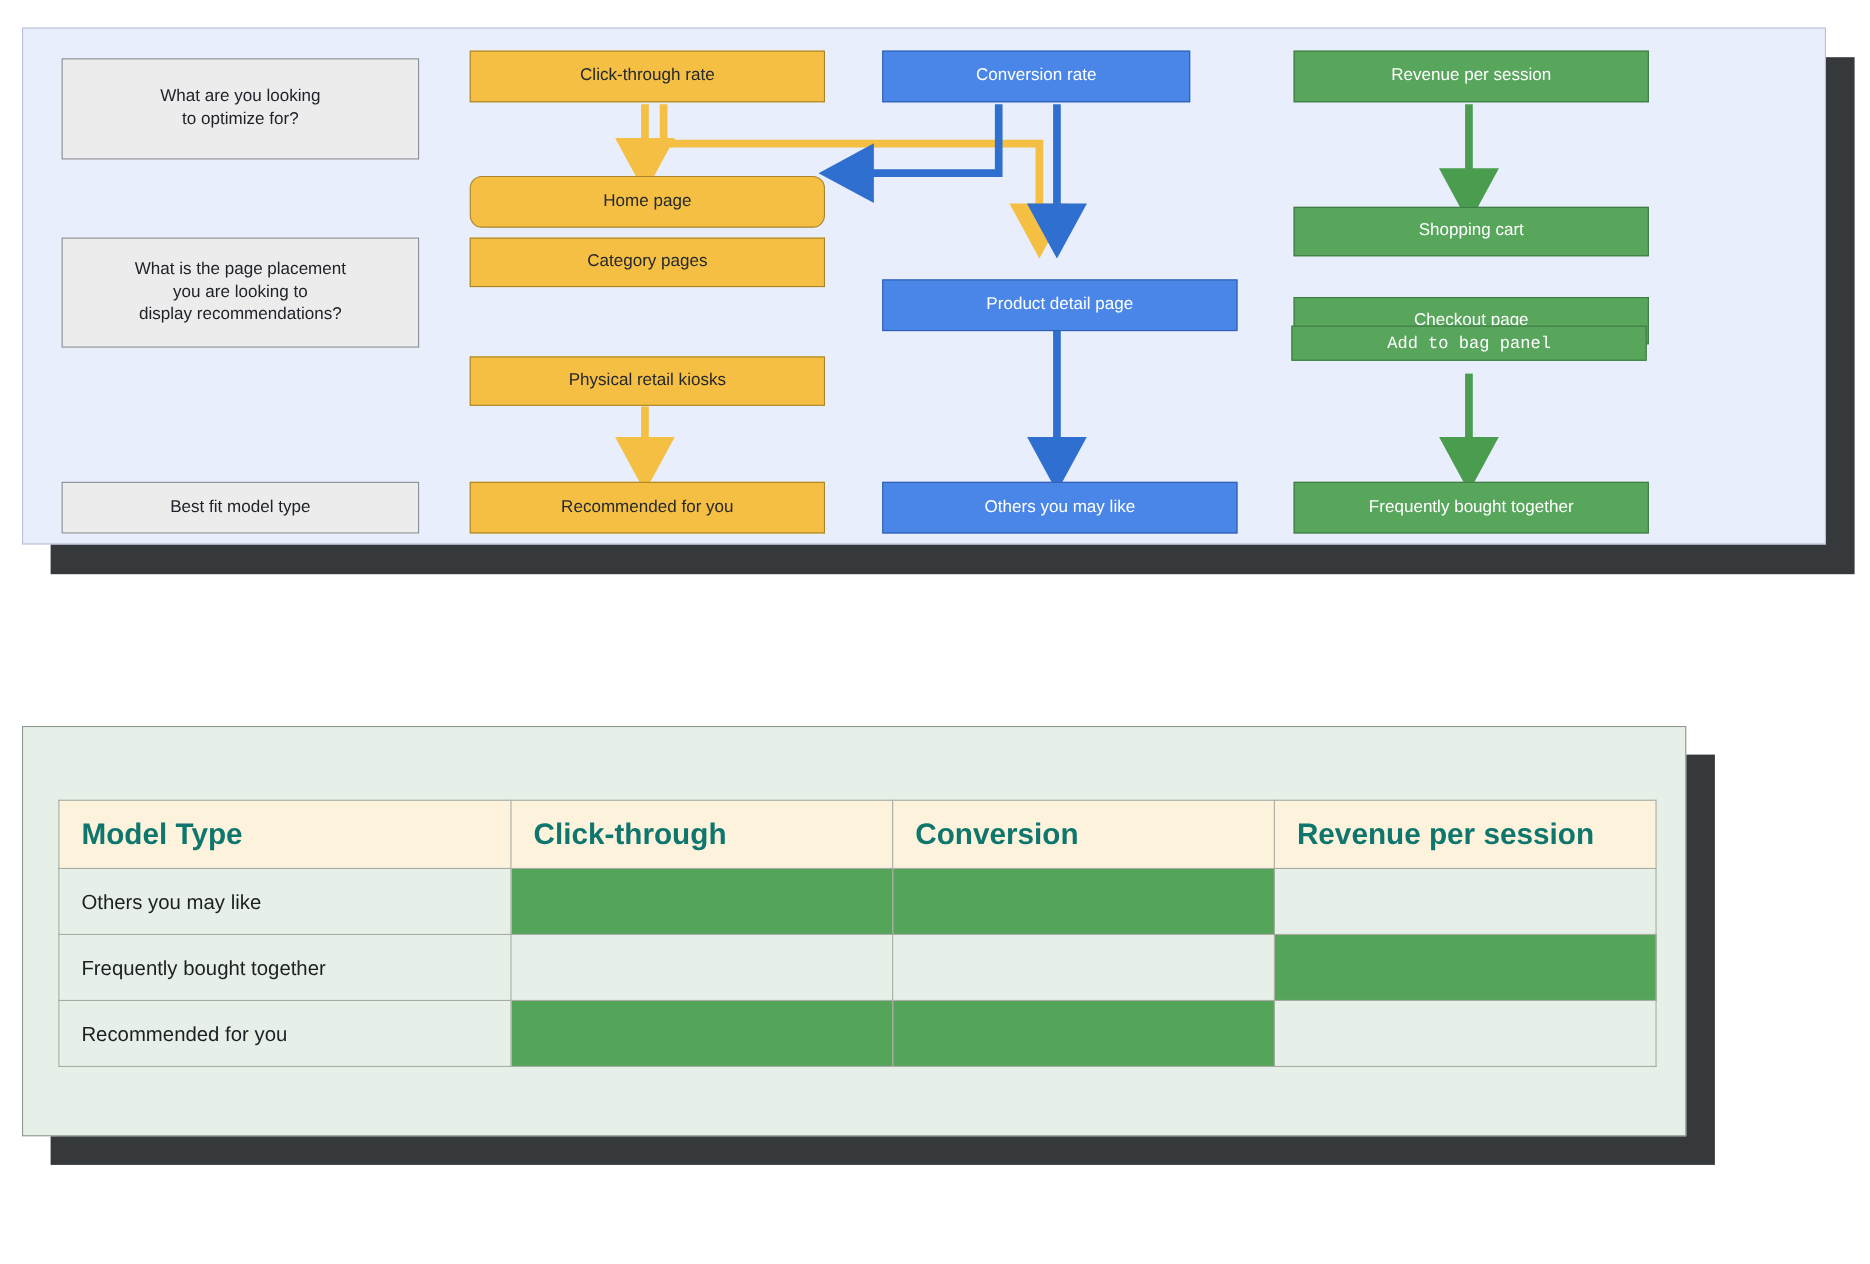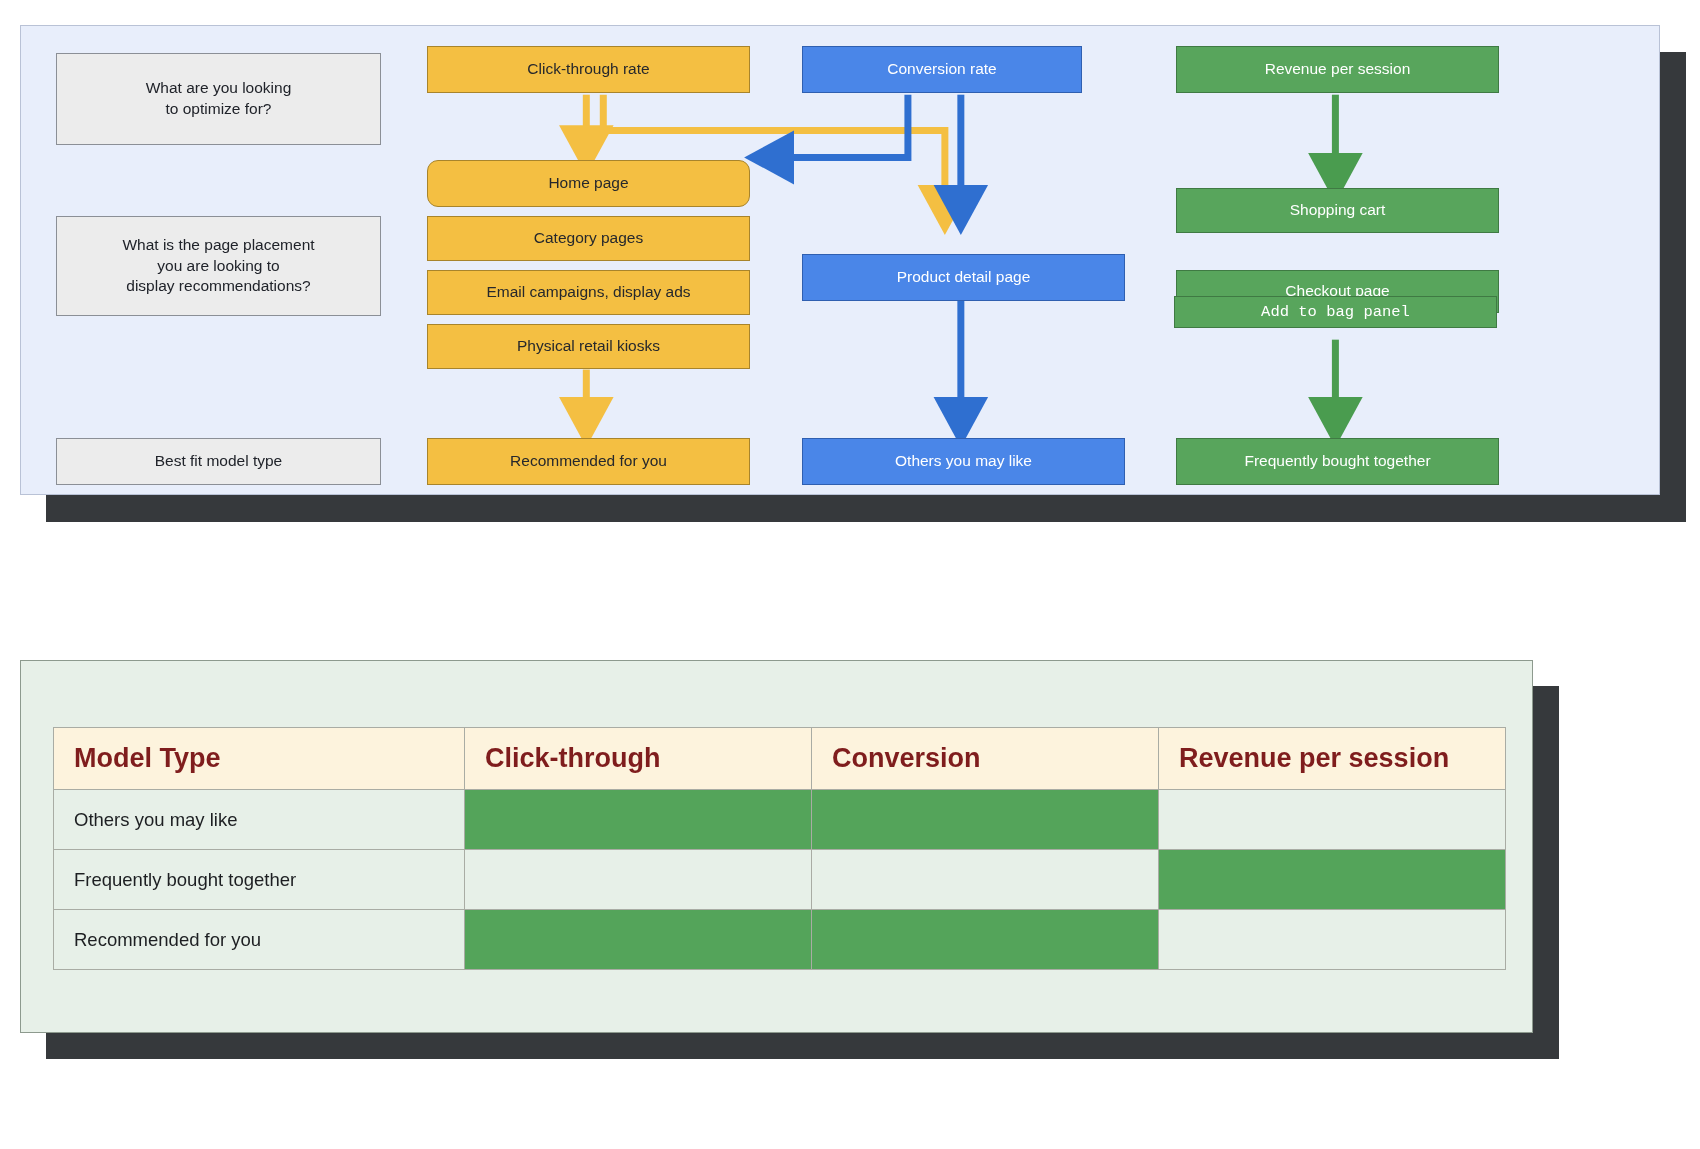--- a/index.html
+++ b/index.html
@@ -98,21 +98,21 @@
   #matrix-table th, #matrix-table td {
     border: 1px solid #a9aca4;
     box-sizing: border-box;
     padding: 0;
   }
   #matrix-table thead th {
     background: #fdf3dd;
     height: 62px;
     font-size: 27px;
     font-weight: bold;
-    color: #7f1d1d;
+    color: #0f766e;
     text-align: left;
     padding-left: 20px;
   }
   #matrix-table tbody td {
     height: 60px;
     background: #e7f0e8;
   }
   #matrix-table tbody td.label-cell {
     font-size: 18.5px;
     font-weight: normal;
@@ -189,23 +189,20 @@
     </div>
 
     <div class="node yellow" style="left:406px; top:134px; width:323px; height:47px;border-radius:11px;">
       <span>Home page</span>
     </div>
 
     <div class="node yellow" style="left:406px; top:190px; width:323px; height:45px;text-align:right;">
       <span>Category pages</span>
     </div>
 
-    <div class="node yellow" style="left:406px; top:244px; width:323px; height:45px;">
-      <span>Email campaigns, display ads</span>
-    </div>
 
     <div class="node yellow" style="left:406px; top:298px; width:323px; height:45px;">
       <span>Physical retail kiosks</span>
     </div>
 
     <div class="node yellow" style="left:406px; top:412px; width:323px; height:47px;">
       <span>Recommended for you</span>
     </div>
 
     <div class="node blue" style="left:781px; top:20px; width:280px; height:47px;">

